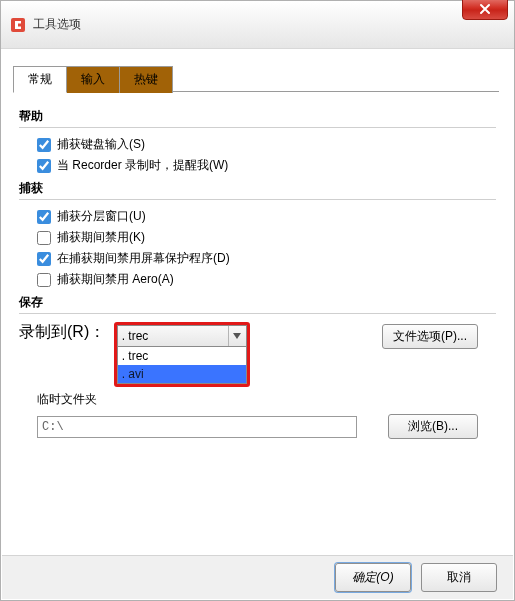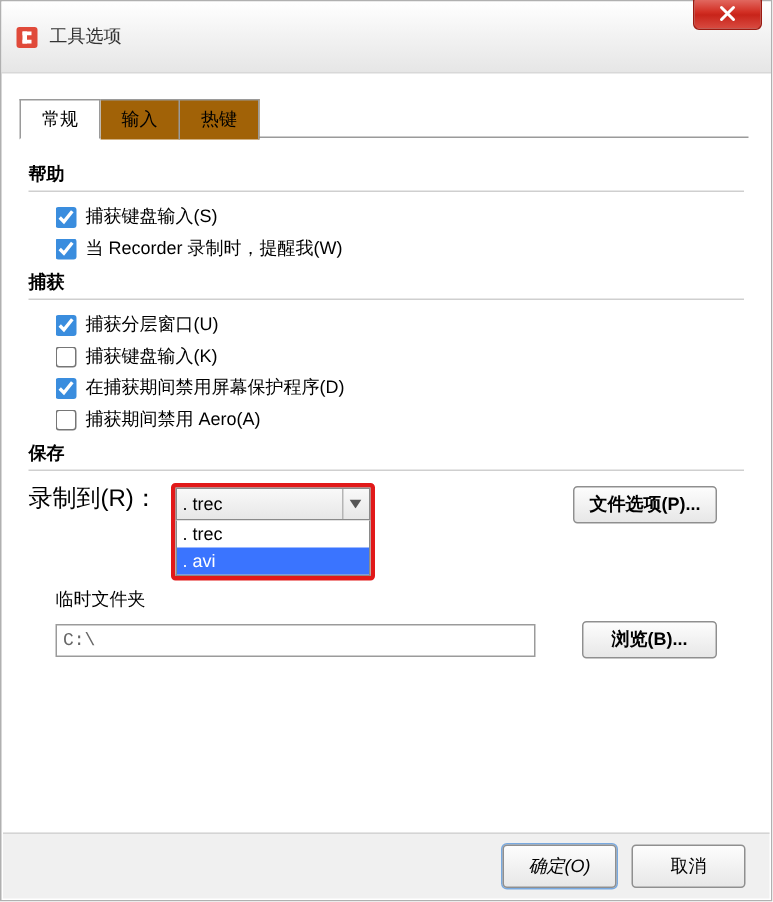--- a/index.html
+++ b/index.html
@@ -93,33 +93,32 @@
   }
   .dd-chevron {
     width:18px; height:100%; display:flex; align-items:center; justify-content:center;
     border-left:1px solid #b5b5b5;
   }
   .dd-list {
     width:130px; border:1px solid #8a8a8a; border-top:none; background:#fff;
     font-family: Consolas, "Courier New", monospace; font-size:12px;
   }
   .dd-opt { padding:2px 4px; }
-  .dd-opt.sel { background:#3a74ff; color:#ffffff; }
+  .dd-opt.sel { background:#3a74ff; color:#0f172a; }
 
   .right-btn {
     position:absolute; right:18px;
     font-size:12px;
     background: linear-gradient(#fdfdfd,#e7e7e7);
     border:1px solid #8f8f8f;
     border-radius:3px;
     padding: 3px 10px;
     cursor:pointer;
     min-width: 90px;
     text-align:center;
-    font-weight:bold;
   }
   .pos-file-opt { top: 0; }
   .pos-browse { top: 0; }
   .save-rel { position:relative; }
 
   .temp-row {
     display:flex; align-items:flex-start; font-size:12px;
     margin: 4px 0 4px 18px;
   }
 
@@ -203,21 +202,21 @@
         </label>
 
         <div class="sect-title">捕获</div>
         <div class="sect-divider"></div>
         <label class="row">
           <input type="checkbox" checked="" style="">
           <span>捕获分层窗口(U)</span>
         </label>
         <label class="row">
           <input type="checkbox" style="">
-          <span>捕获键盘输入(K)</span>
+          <span>捕获期间禁用(K)</span>
         </label>
         <label class="row">
           <input type="checkbox" checked="" style="">
           <span>在捕获期间禁用屏幕保护程序(D)</span>
         </label>
         <label class="row">
           <input type="checkbox" style="">
           <span>捕获期间禁用 Aero(A)</span>
         </label>
 

